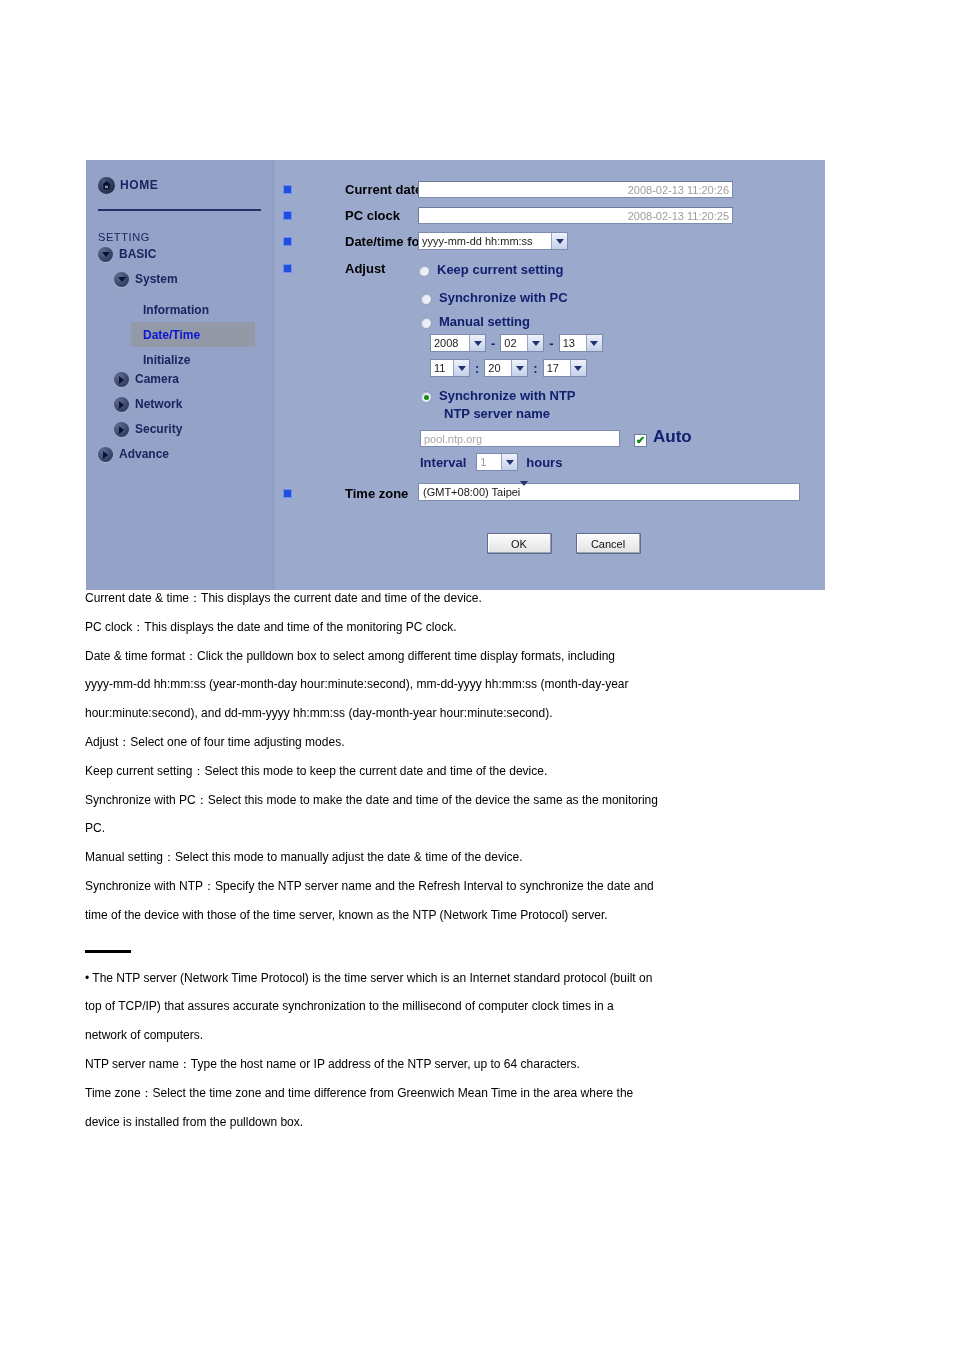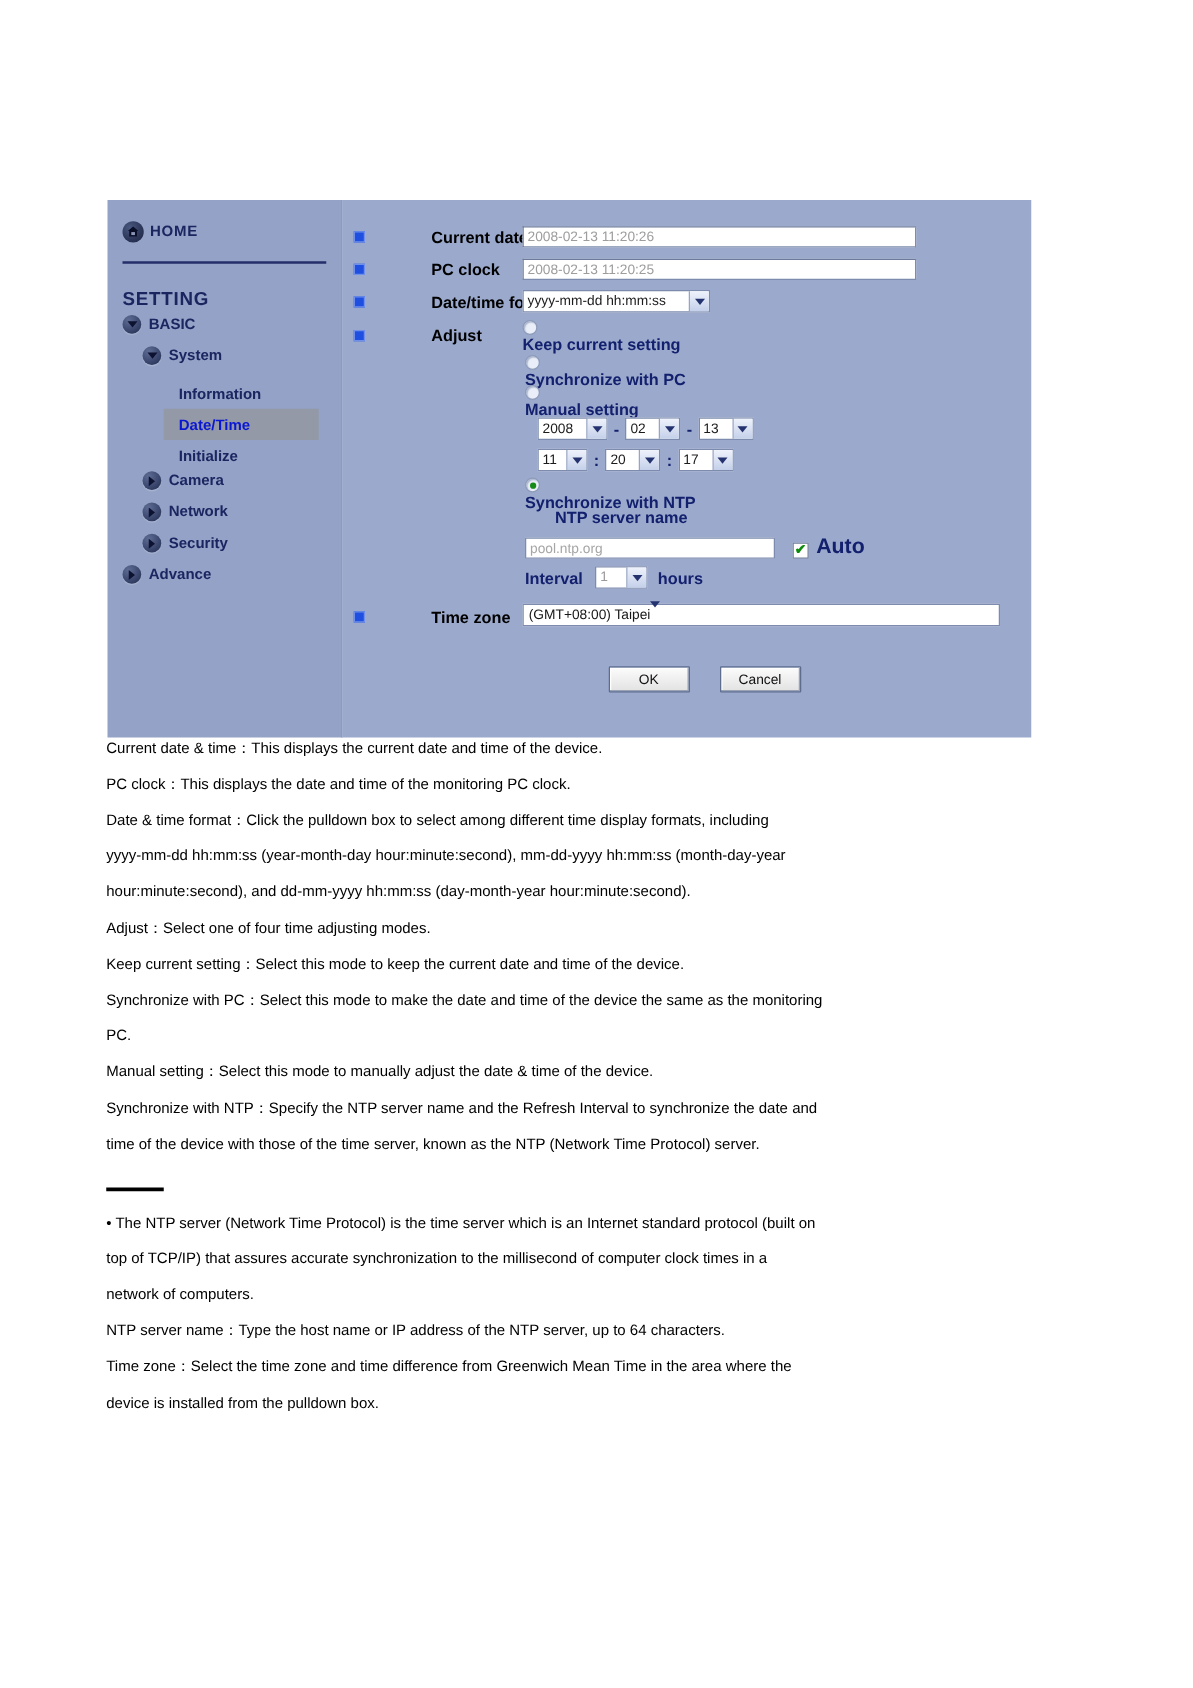--- a/index.html
+++ b/index.html
@@ -60,22 +60,22 @@
     font-weight: bold;
     color: #1b2560;
     letter-spacing: 0.6px;
   }
   .home-rule {
     height: 2px;
     background: #242e6b;
     margin: 11px 12px 0 12px;
   }
   .setting-label {
-    font-size: 15px;
-    font-weight: bold;
+    font-size: 11px;
+    font-weight: normal;
     color: #1b2560;
     letter-spacing: 0.6px;
     margin: 20px 0 4px 12px;
   }
   .tree-item {
     display: flex;
     align-items: flex-start;
     height: 25px;
     font-size: 12px;
     font-weight: bold;
@@ -168,21 +168,21 @@
     background: #ffffff;
     border: 1px solid #7d8cae;
     border-top-color: #6d7b9b;
     border-left-color: #6d7b9b;
     font-size: 11px;
     color: #9d9d9d;
     padding: 0 3px;
     box-sizing: border-box;
     font-family: "Liberation Sans", sans-serif;
   }
-  .w-current { width: 315px; }
+  .w-current { width: 315px; text-align: right; }
 
   .sel {
     display: inline-flex;
     align-items: center;
     height: 18px;
     background: #ffffff;
     border: 1px solid #7d8cae;
     box-sizing: border-box;
     font-size: 11px;
     color: #1b1b1b;
@@ -204,24 +204,23 @@
   .chev {
     width: 0; height: 0;
     border-left: 4px solid transparent;
     border-right: 4px solid transparent;
     border-top: 5px solid #243370;
   }
   .sel.disabled .txt { color: #9a9a9a; }
 
   .radio-line {
     display: flex;
-    align-items: flex-start;
+    align-items: flex-end;
     margin-bottom: 3px;
     height: 21px;
-    flex-direction: column;
   }
   .radio {
     width: 12px;
     height: 12px;
     border-radius: 50%;
     background: #e9eef8;
     border: 1px solid #8d9ab9;
     box-shadow: inset 1px 1px 1px rgba(120,135,170,0.55);
     margin-right: 7px;
     flex: 0 0 auto;

